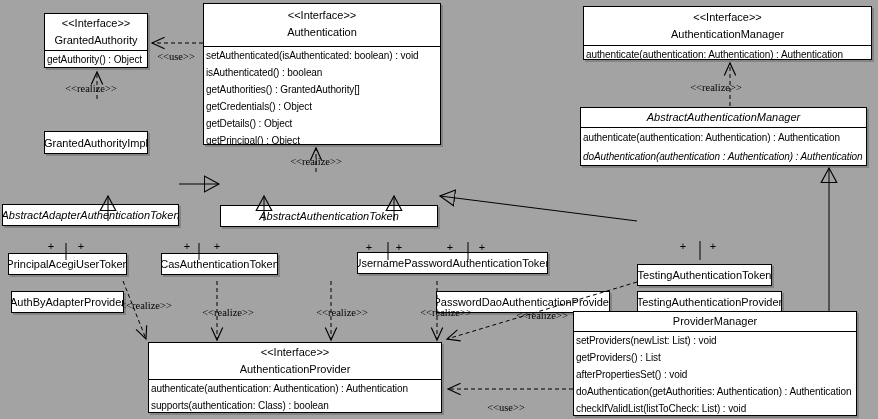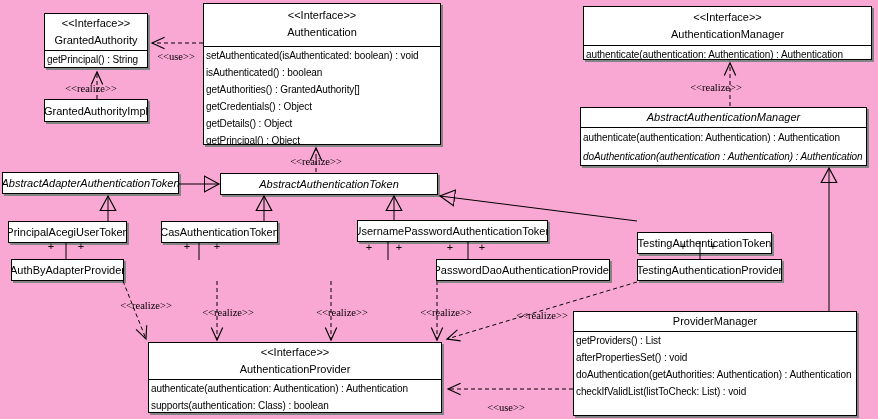--- a/index.html
+++ b/index.html
@@ -1,25 +1,25 @@
 <!DOCTYPE html>
 <html><head>
 <meta charset="utf-8">
 <style>
   html,body{margin:0;padding:0;background:#f0f0f0;}
-  .canvas{position:relative;width:878px;height:419px;background:#f9a8d4;
+  .canvas{position:relative;width:878px;height:419px;background:#a3a3a3;
           font-family:"Liberation Sans",sans-serif;color:#000;overflow:hidden;}
   .cls{position:absolute;background:#fff;border:1px solid #000;box-sizing:border-box;
        box-shadow:2px 2px 0 #848484;overflow:hidden;z-index:1;}
   .hdr{text-align:center;overflow:hidden;}
   .stereo,.cname{font-size:11px;line-height:17px;white-space:nowrap;}
   .methods{border-top:1px solid #000;}
   .m{font-size:10px;line-height:17px;padding-left:2px;white-space:nowrap;letter-spacing:-0.1px;}
   .single{display:flex;align-items:center;justify-content:center;
-          font-size:11px;white-space:nowrap;}
+          font-size:11px;white-space:nowrap;margin-top:32px;}
   .it{font-style:italic;}
   .lab{position:absolute;font-size:10.5px;white-space:nowrap;z-index:3;
        transform:translate(-50%,-50%);font-family:Liberation Serif, serif;}
   .plus{position:absolute;font-size:11px;z-index:3;transform:translate(-50%,-50%);}
   svg.wires{position:absolute;left:0;top:0;z-index:2;pointer-events:none;}
   svg.wires line,svg.wires path{stroke:#000;stroke-width:1;fill:none;}
   .d{stroke-dasharray:4,3;}
 </style>
 </head>
 <body>
@@ -60,21 +60,21 @@
     <line x1="468" y1="242" x2="468" y2="260"></line>
     <line x1="700" y1="241" x2="700" y2="260"></line>
   </svg>
 
   <div class="cls" style="left:44px;top:13px;width:104px;height:55px">
     <div class="hdr" style="height:35px;padding-top:1px">
       <div class="stereo">&lt;&lt;Interface&gt;&gt;</div>
       <div class="cname">GrantedAuthority</div>
     </div>
     <div class="methods">
-        <div class="m" style="line-height:18px">getPrincipal() : String</div>
+        <div class="m" style="line-height:18px">getAuthority() : Object</div>
       </div>
   </div>
 
   <div class="cls single" style="left:44px;top:99px;width:104px;height:23px">
     <span>GrantedAuthorityImpl</span>
   </div>
 
   <div class="cls" style="left:203px;top:3px;width:238px;height:142px">
     <div class="hdr" style="height:39px;padding-top:3px">
       <div class="stereo">&lt;&lt;Interface&gt;&gt;</div>
@@ -157,20 +157,21 @@
       <div class="m">authenticate(authentication: Authentication) : Authentication</div>
       <div class="m">supports(authentication: Class) : boolean</div>
     </div>
   </div>
 
   <div class="cls" style="left:573px;top:311px;width:284px;height:105px">
     <div class="hdr" style="height:19px">
       <div class="cname" style="line-height:19px">ProviderManager</div>
     </div>
     <div class="methods">
+      <div class="m">setProviders(newList: List) : void</div>
       <div class="m">getProviders() : List</div>
       <div class="m">afterPropertiesSet() : void</div>
       <div class="m">doAuthentication(getAuthorities: Authentication) : Authentication</div>
       <div class="m">checkIfValidList(listToCheck: List) : void</div>
     </div>
   </div>
 
   <span class="lab" style="left:176px;top:56px">&lt;&lt;use&gt;&gt;</span>
   <span class="lab" style="left:91px;top:88px">&lt;&lt;realize&gt;&gt;</span>
   <span class="lab" style="left:316px;top:161px">&lt;&lt;realize&gt;&gt;</span>

